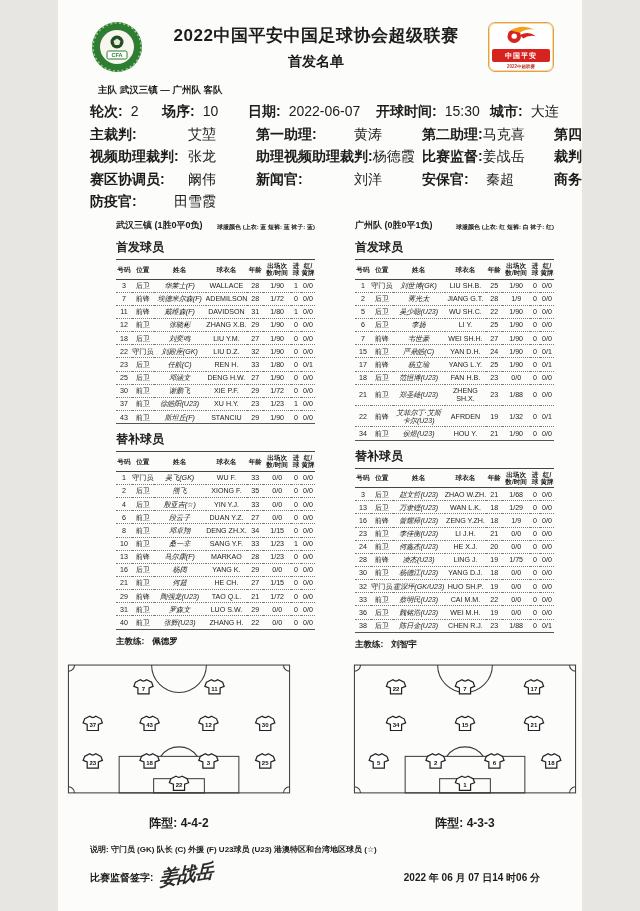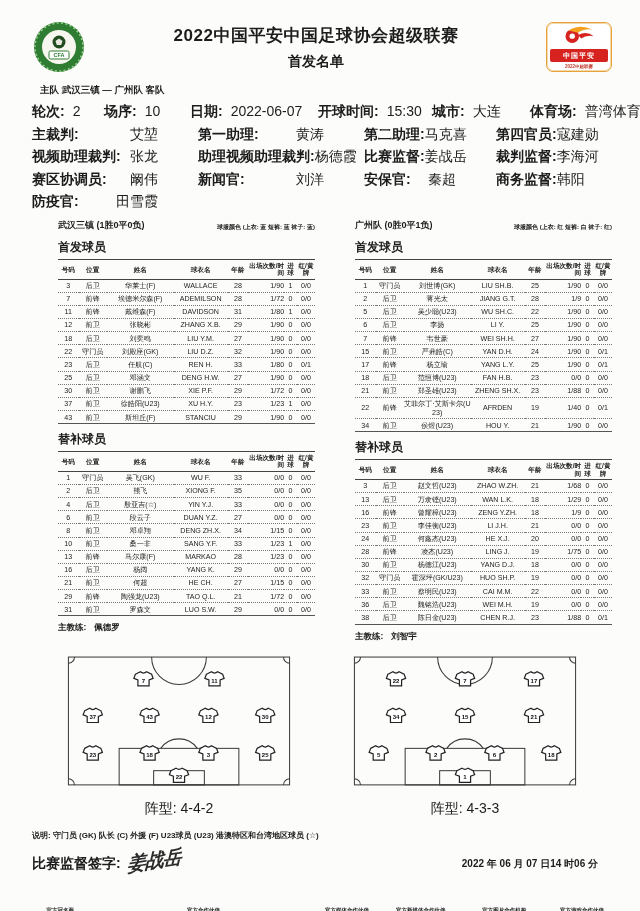--- a/index.html
+++ b/index.html
@@ -1,16 +1,16 @@
 <!DOCTYPE html>
 <html><head>
 <meta charset="utf-8">
 <style>
   html,body{margin:0;padding:0;background:#e8e6e2;}
-  .paper{position:relative;width:640px;height:911px;margin:0 auto;background:#fcfcfa;
+  .paper{position:relative;width:524px;height:911px;margin:0 auto;background:#fcfcfa;
          font-family:"Liberation Sans","DejaVu Sans",sans-serif;color:#1c1c1c;overflow:hidden;}
   .inner{padding:20px 28px 0 32px;}
   
   .top{display:flex;align-items:center;}
   .titles{flex:1;text-align:center;}
   .t1{font-size:17px;font-weight:bold;letter-spacing:.5px;}
   .t2{font-size:14px;font-weight:bold;margin-top:6px;}
   .clubbadge{width:54px;height:54px;flex:none;}
   .cslb{width:58px;flex:none;border:1.5px solid #e8a23c;border-radius:7px;background:#fff;
         padding:3px 3px 2px;text-align:center;box-shadow:0 0 0 1px #f3d9a8 inset;}
@@ -32,38 +32,38 @@
   .team{flex:1;min-width:0;margin-left:26px;}
   .thead{display:flex;justify-content:space-between;align-items:flex-end;}
   .tname{font-size:9px;font-weight:bold;white-space:nowrap;}
   .tkit{font-size:6px;font-weight:bold;white-space:nowrap;color:#222;}
   .seclabel{font-size:12px;font-weight:bold;margin:7px 0 3px;}
   .ptable{width:100%;border-collapse:collapse;table-layout:fixed;border-bottom:1px solid #555;}
   .ptable th{font-size:6.6px;font-weight:bold;border-top:1px solid #444;border-bottom:1px solid #444;
              padding:2px 0;line-height:1.1;}
   .ptable td{font-size:7.1px;text-align:center;padding:2.5px 0 1.5px;border-bottom:1px dotted #777;
              line-height:1.15;overflow:hidden;}
-  .ptable td:nth-child(3){word-break:break-all;}
+  .ptable td:nth-child(3){word-break:break-all;font-style:italic;}
   .ptable th:nth-child(1),.ptable td:nth-child(1){width:8%;}
   .ptable th:nth-child(2),.ptable td:nth-child(2){width:11%;}
   .ptable th:nth-child(3),.ptable td:nth-child(3){width:26%;}
   .ptable th:nth-child(4),.ptable td:nth-child(4){width:21%;}
   .ptable th:nth-child(5),.ptable td:nth-child(5){width:8%;}
-  .ptable th:nth-child(6),.ptable td:nth-child(6){width:14%;text-align:right;}
+  .ptable th:nth-child(6),.ptable td:nth-child(6){width:14%;}
   .ptable th:nth-child(7),.ptable td:nth-child(7){width:5%;}
   .ptable th:nth-child(8),.ptable td:nth-child(8){width:7%;}
   .coach{font-size:8.5px;font-weight:bold;margin-top:6px;display:flex;gap:8px;}
   
   .formations{display:flex;justify-content:center;gap:52px;margin-top:10px;}
   .pitchwrap{text-align:center;}
-  .flabel{font-size:14px;font-weight:normal;margin-top:3px;}
+  .flabel{font-size:12px;font-weight:bold;margin-top:10px;}
   
   .note{font-size:8px;font-weight:bold;margin-top:12px;}
   .signrow{display:flex;align-items:center;margin-top:2px;height:42px;}
-  .signlab{font-size:14px;font-weight:bold;}
+  .signlab{font-size:10px;font-weight:bold;}
   .sig{font-family:"DejaVu Serif",serif;font-style:italic;font-weight:bold;font-size:19px;
        color:#2b2b2b;transform:rotate(-9deg) skewX(-10deg);margin:0 0 6px 6px;letter-spacing:-1px;}
   .dt{margin-left:auto;font-size:10px;font-weight:bold;padding-right:14px;}
   
   .sponsors{display:flex;justify-content:space-between;align-items:flex-start;margin-top:22px;padding:0 4px;}
   .sp-g{display:flex;flex-direction:column;align-items:center;}
   .sp-lab{font-size:5.5px;font-weight:bold;white-space:nowrap;}
   .sp-sub{font-size:3.8px;color:#555;border-bottom:.5px solid #888;padding-bottom:.5px;white-space:nowrap;}
   .sp-logos{display:flex;align-items:center;gap:7px;margin-top:9px;height:22px;}
   .sp-sep{width:1px;height:20px;background:#aaa;margin-top:18px;}
@@ -456,20 +456,30 @@
               <tr>
                 <td>31</td>
                 <td>前卫</td>
                 <td>罗森文</td>
                 <td>LUO S.W.</td>
                 <td>29</td>
                 <td>0/0</td>
                 <td>0</td>
                 <td>0/0</td>
               </tr>
+              <tr>
+                <td>40</td>
+                <td>前卫</td>
+                <td>张辉(U23)</td>
+                <td>ZHANG H.</td>
+                <td>22</td>
+                <td>0/0</td>
+                <td>0</td>
+                <td>0/0</td>
+              </tr>
             </tbody>
           </table>
         <div class="coach">
           <span>主教练:</span>
           <span>佩德罗</span>
         </div>
       </div>
       <div class="team">
         <div class="thead">
           <span class="tname">广州队 (0胜0平1负)</span>
@@ -579,21 +589,21 @@
                 <td>1/88</td>
                 <td>0</td>
                 <td>0/0</td>
               </tr>
               <tr>
                 <td>22</td>
                 <td>前锋</td>
                 <td>艾菲尔丁·艾斯卡尔(U23)</td>
                 <td>AFRDEN</td>
                 <td>19</td>
-                <td>1/40</td>
+                <td>1/32</td>
                 <td>0</td>
                 <td>0/1</td>
               </tr>
               <tr>
                 <td>34</td>
                 <td>前卫</td>
                 <td>侯煜(U23)</td>
                 <td>HOU Y.</td>
                 <td>21</td>
                 <td>1/90</td>

